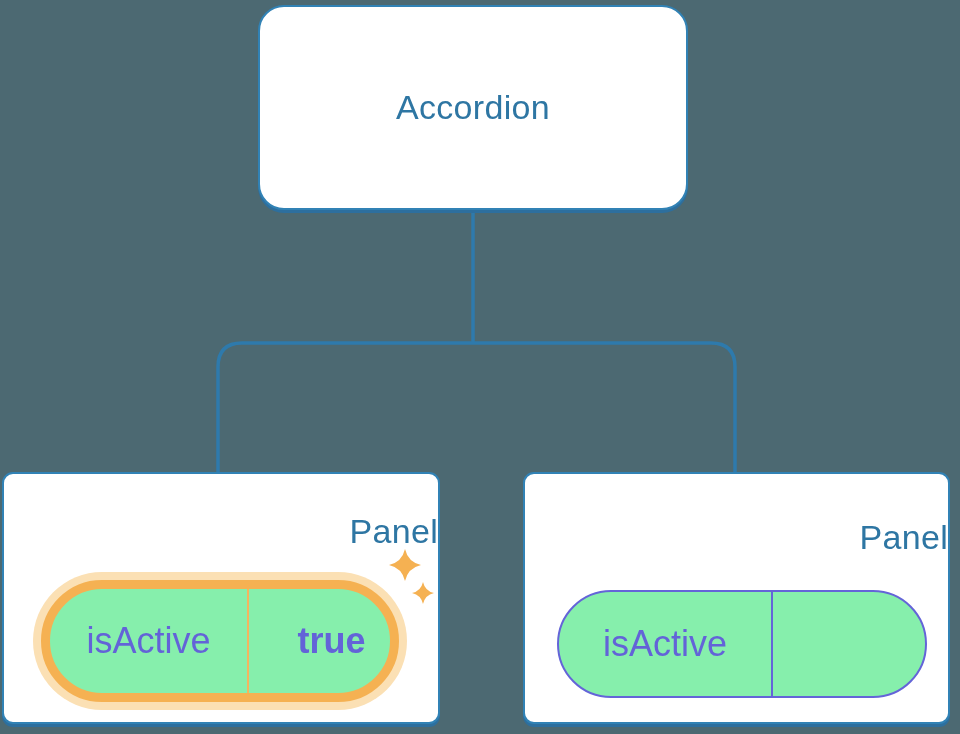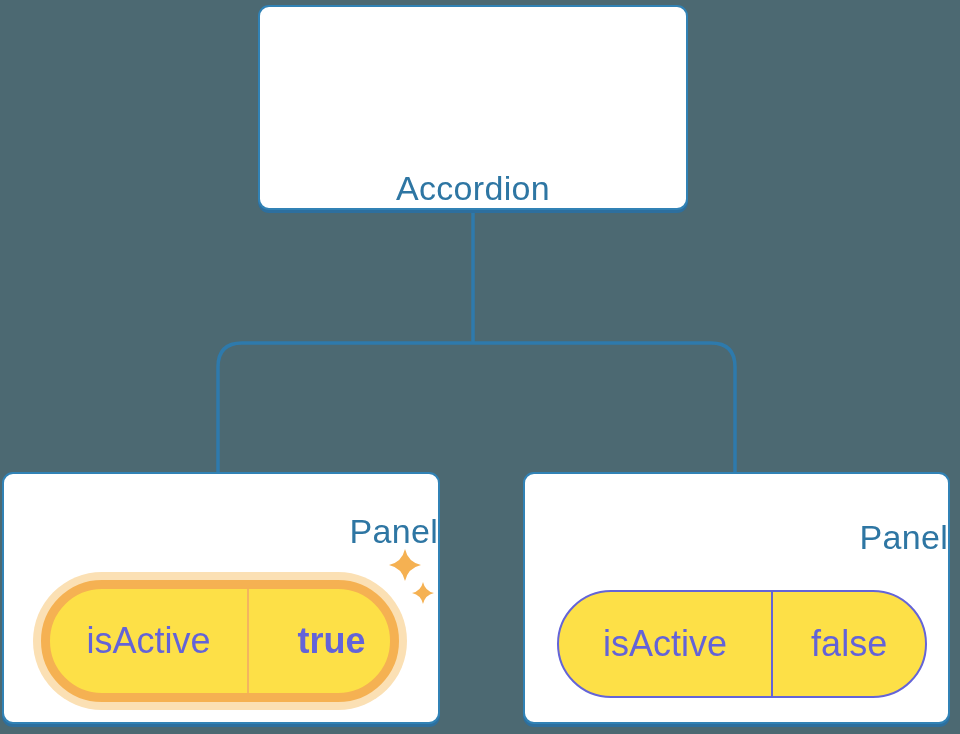--- a/index.html
+++ b/index.html
@@ -27,22 +27,23 @@
     border: 2px solid #3182b5;
     border-radius: 11px;
     box-shadow: 0 3px 0 #2d6f9e;
   }
   .node-root {
     left: 258px;
     top: 5px;
     width: 430px;
     height: 205px;
     display: flex;
-    align-items: flex-end;
+    align-items: center;
     justify-content: center;
+    border-radius: 26px;
   }
   .node-title {
     color: #2e76a3;
     font-size: 34px;
     font-weight: 500;
     letter-spacing: 0.3px;
   }
   .node-panel-left {
     left: 2px;
     top: 472px;
@@ -58,21 +59,21 @@
   .panel-title {
     text-align: right;
     margin-top: 38px;
   }
   .node-panel-right .panel-title {
     margin-top: 44px;
   }
   .pill {
     position: absolute;
     box-sizing: border-box;
-    background: #fde047;
+    background: #86efac;
     border-radius: 999px;
     display: flex;
     align-items: stretch;
     overflow: hidden;
   }
   .pill-highlighted {
     left: 37px;
     top: 106px;
     width: 358px;
     height: 122px;
@@ -141,17 +142,16 @@
       <path d="M20 3 Q23 16 36 19 Q23 22 20 35 Q17 22 4 19 Q17 16 20 3 Z" fill="#f5b152"></path>
       <path d="M38 36 Q40 45 49 47 Q40 49 38 58 Q36 49 27 47 Q36 45 38 36 Z" fill="#f5b152"></path>
     </svg>
   </div>
 
   <div class="node node-panel-right">
     <div class="node-title panel-title">Panel</div>
 
     <div class="pill pill-plain">
       <div class="pill-cell pill-cell-key">isActive</div>
-      <div class="pill-cell pill-cell-value">false</div>
     </div>
   </div>
 
 </div>
 
 </body></html>

